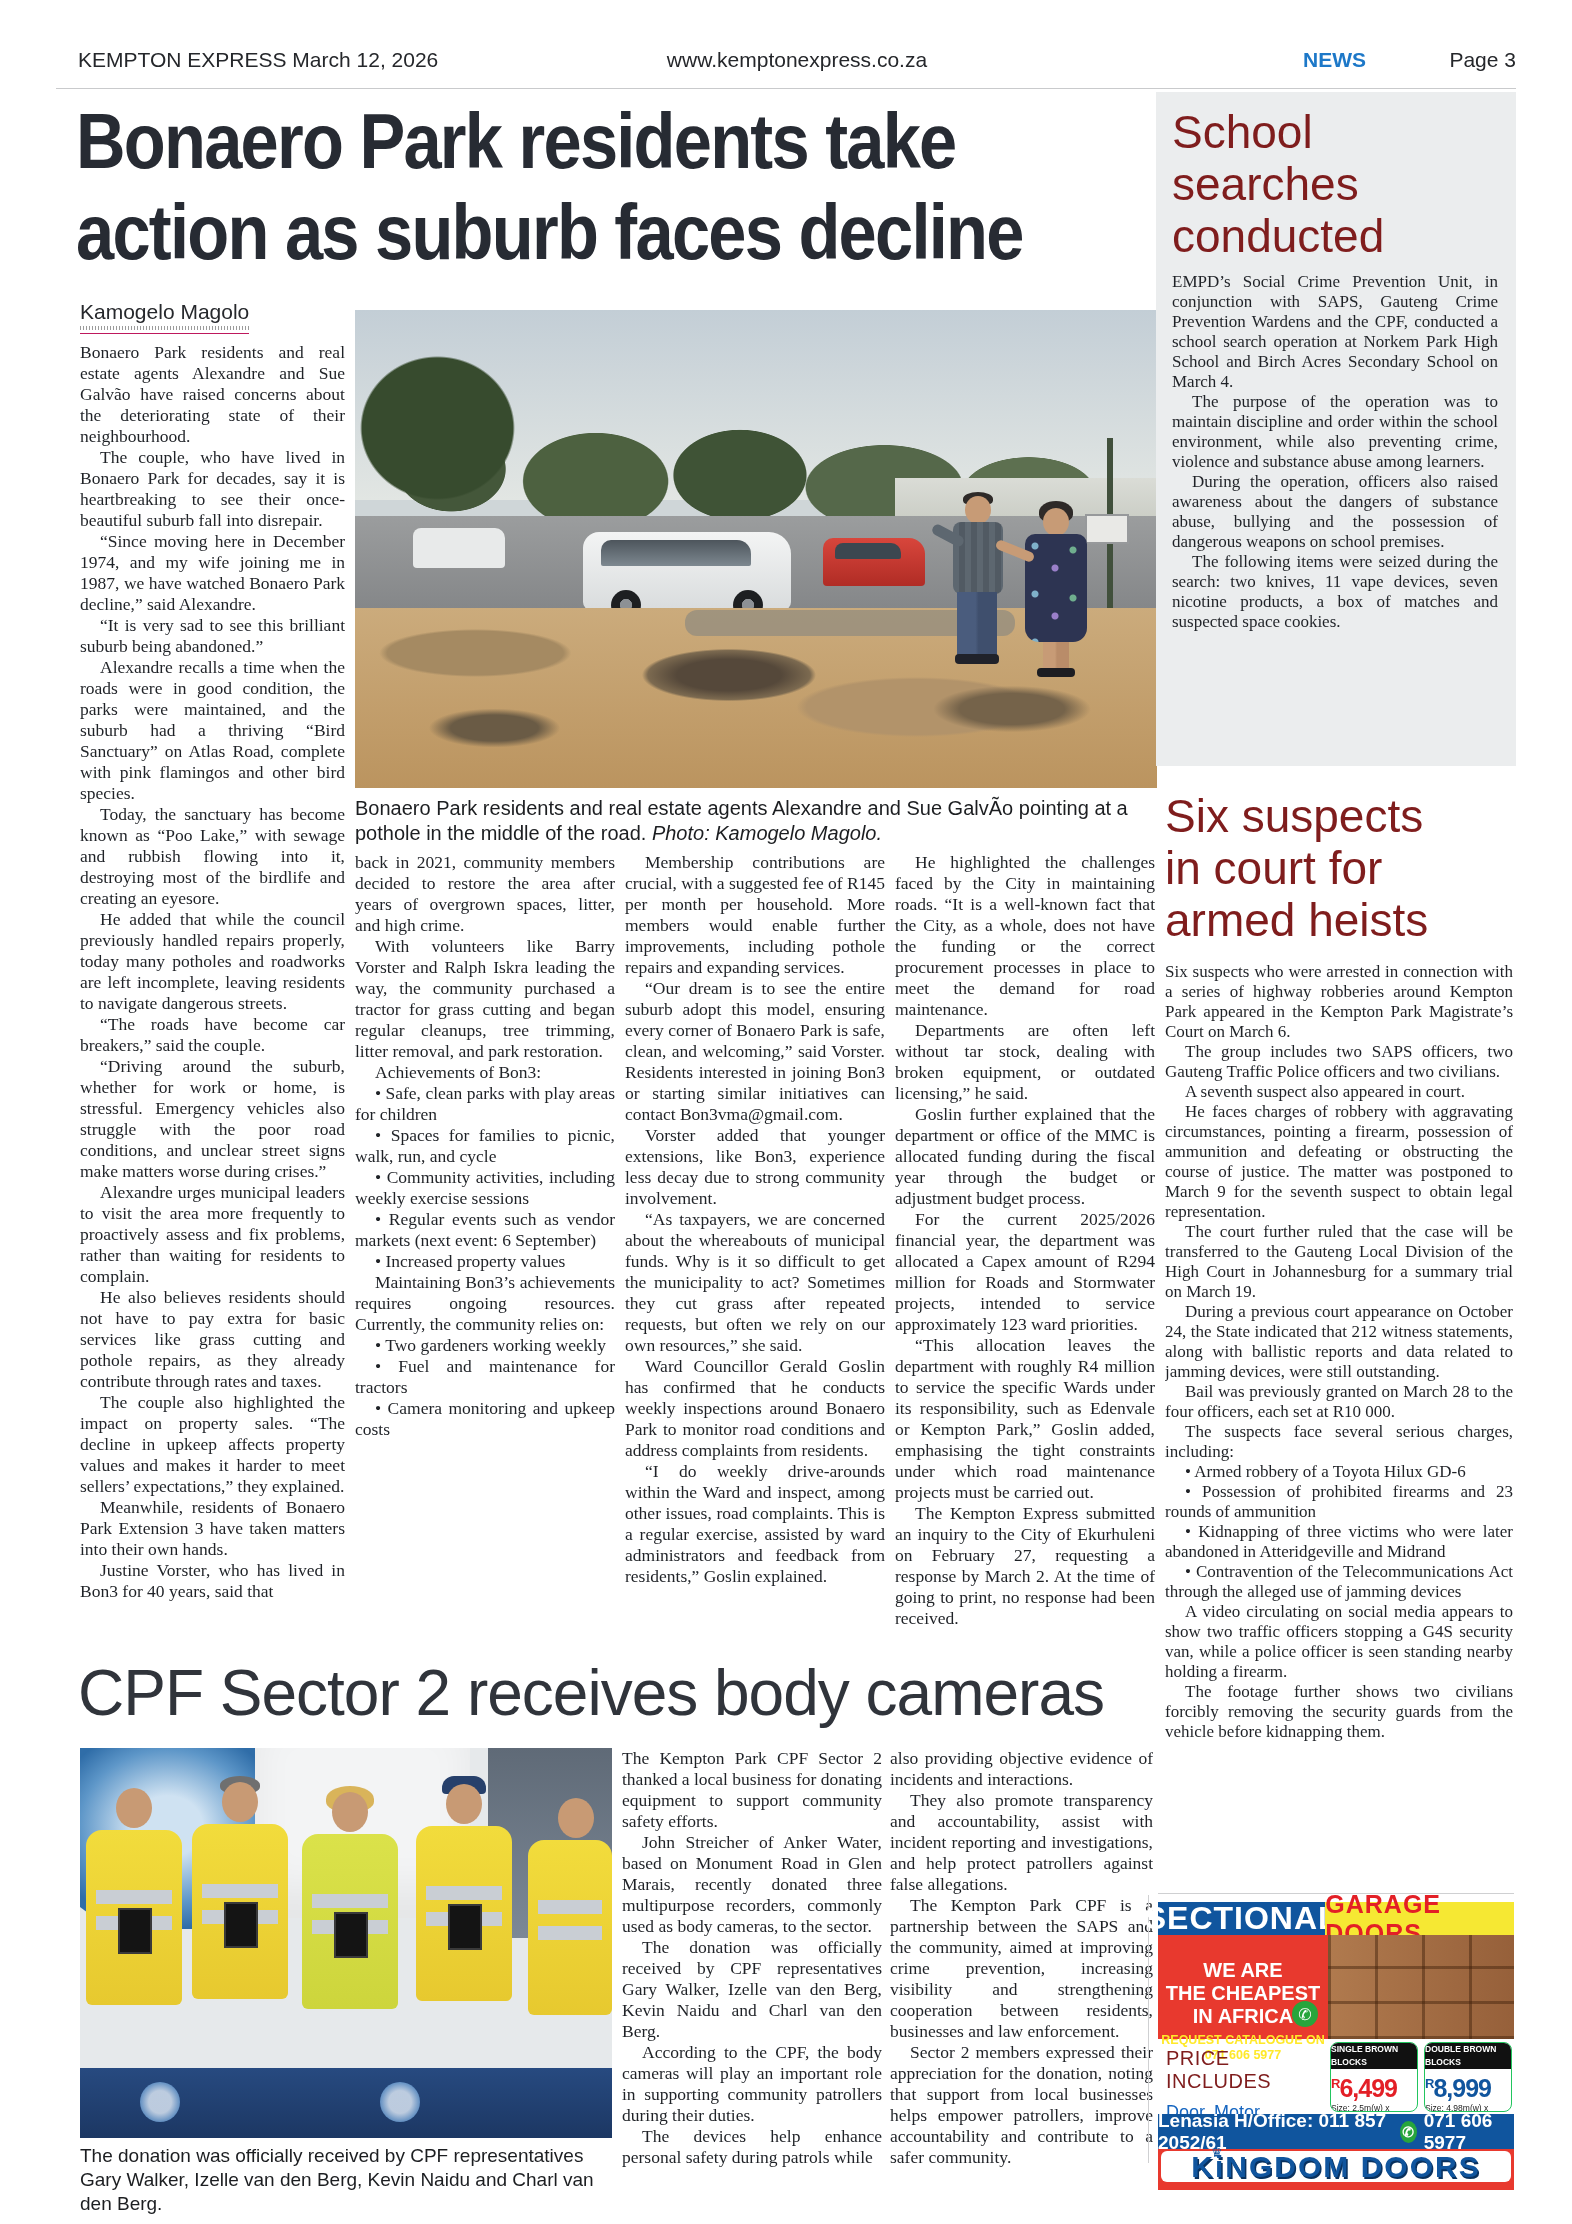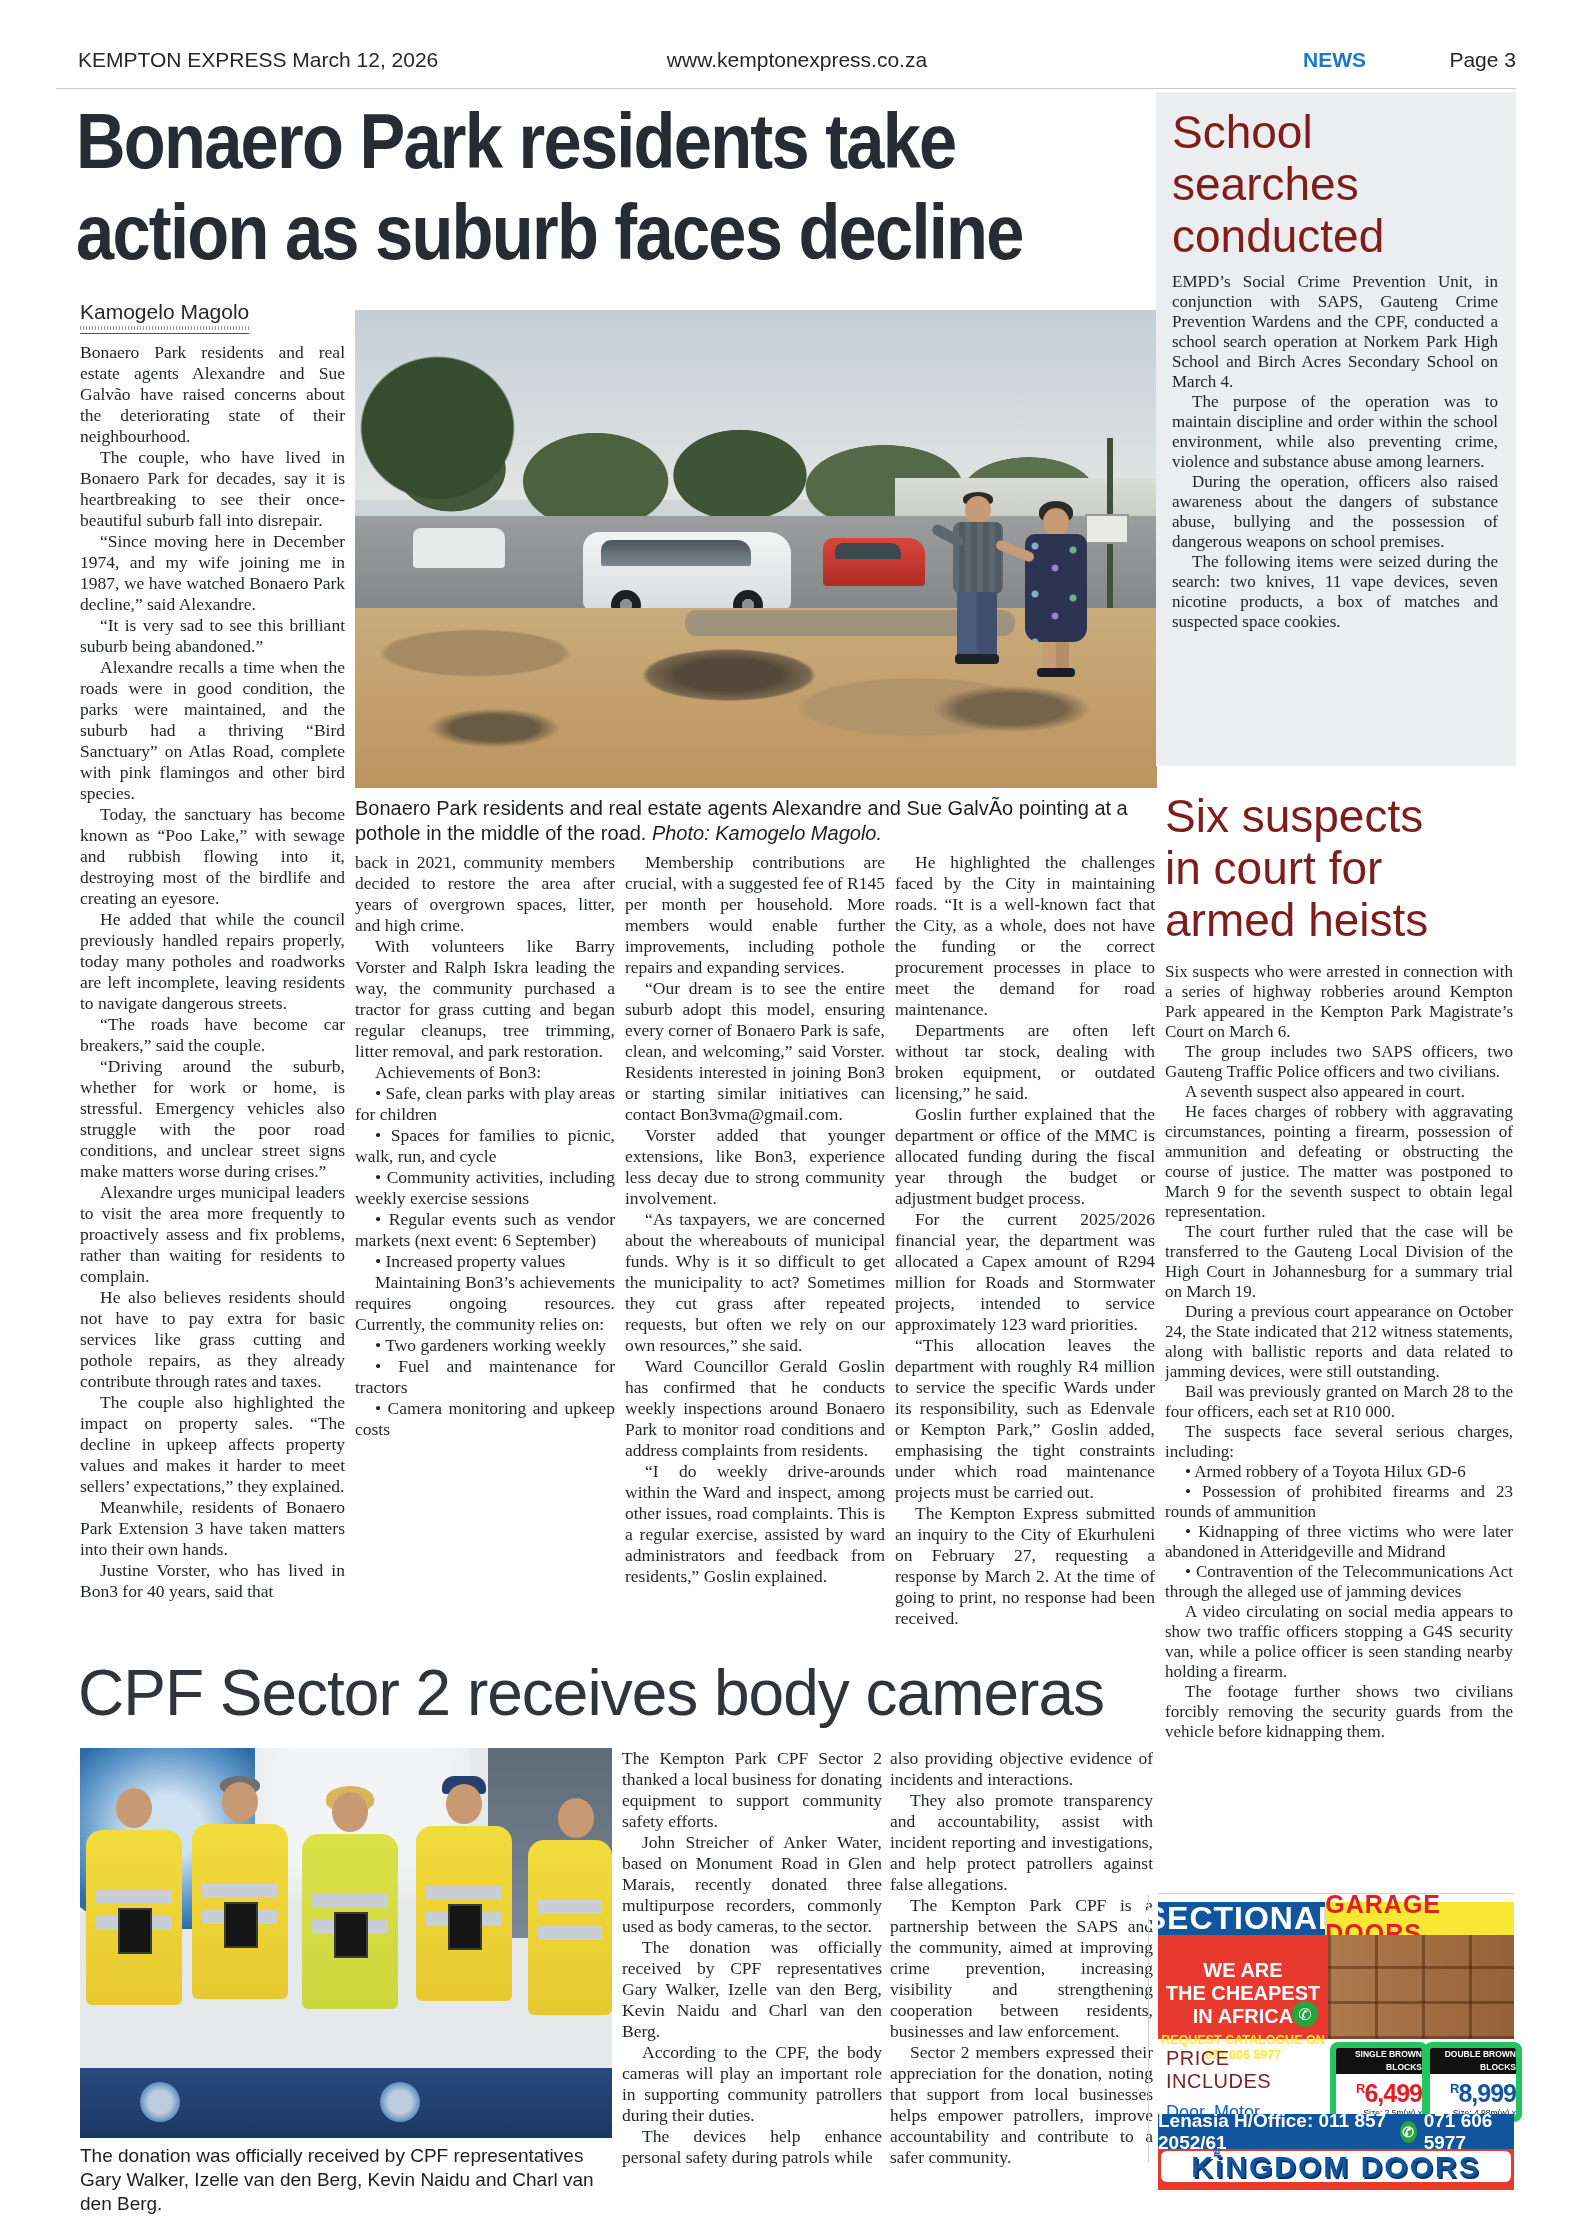--- a/index.html
+++ b/index.html
@@ -157,22 +157,22 @@
   .ad .redbox .req{color:#ffe92a;font-weight:bold;font-size:12.5px;line-height:15px;margin-top:5px;}
   .ad .door{flex:1;position:relative;
       background:
        repeating-linear-gradient(90deg,rgba(62,31,9,.45) 0 3px,transparent 3px 47px),
        repeating-linear-gradient(0deg,rgba(62,31,9,.45) 0 3px,transparent 3px 35px),
        linear-gradient(90deg,#b07a4e,#96603a);}
   .ad .includes{position:absolute;left:8px;top:145px;width:160px;}
   .ad .includes .t1{color:#7f1d1d;font-size:20px;letter-spacing:.5px;}
   .ad .includes .t2{color:#1565c0;font-size:18px;margin-top:9px;}
   .ad .includes .t3{color:#1565c0;font-size:18px;margin-top:9px;}
-  .badge{position:absolute;top:140px;width:86px;height:68px;background:#fff;border:6px solid #22c55e;
-         border-radius:8px;text-align:right;overflow:hidden;}
+  .badge{position:absolute;top:140px;width:86px;height:68px;background:#fff;border:1px solid #22c55e;
+         border-radius:8px;text-align:left;overflow:hidden;}
   .badge .lab{background:#111;color:#fff;font-weight:bold;font-size:8.5px;line-height:13px;}
   .badge .price{font-weight:bold;font-size:25px;line-height:30px;letter-spacing:-1px;}
   .badge .price sup{font-size:13px;}
   .badge.single .price{color:#e31f26;}
   .badge.double .price{color:#10559e;}
   .badge .size{font-size:8.5px;color:#222;}
   .ad .bluebar{position:absolute;left:0;top:212px;width:100%;height:35px;background:#10559e;
       color:#fff;font-weight:bold;font-size:19px;display:flex;align-items:center;justify-content:center;gap:7px;}
   .ad .brand{position:absolute;left:0;top:247px;width:100%;height:41px;background:#e8392e;padding-top:0;}
   .ad .brandband{position:absolute;left:3px;top:2px;right:3px;bottom:8px;background:#fff;border-radius:6px;

